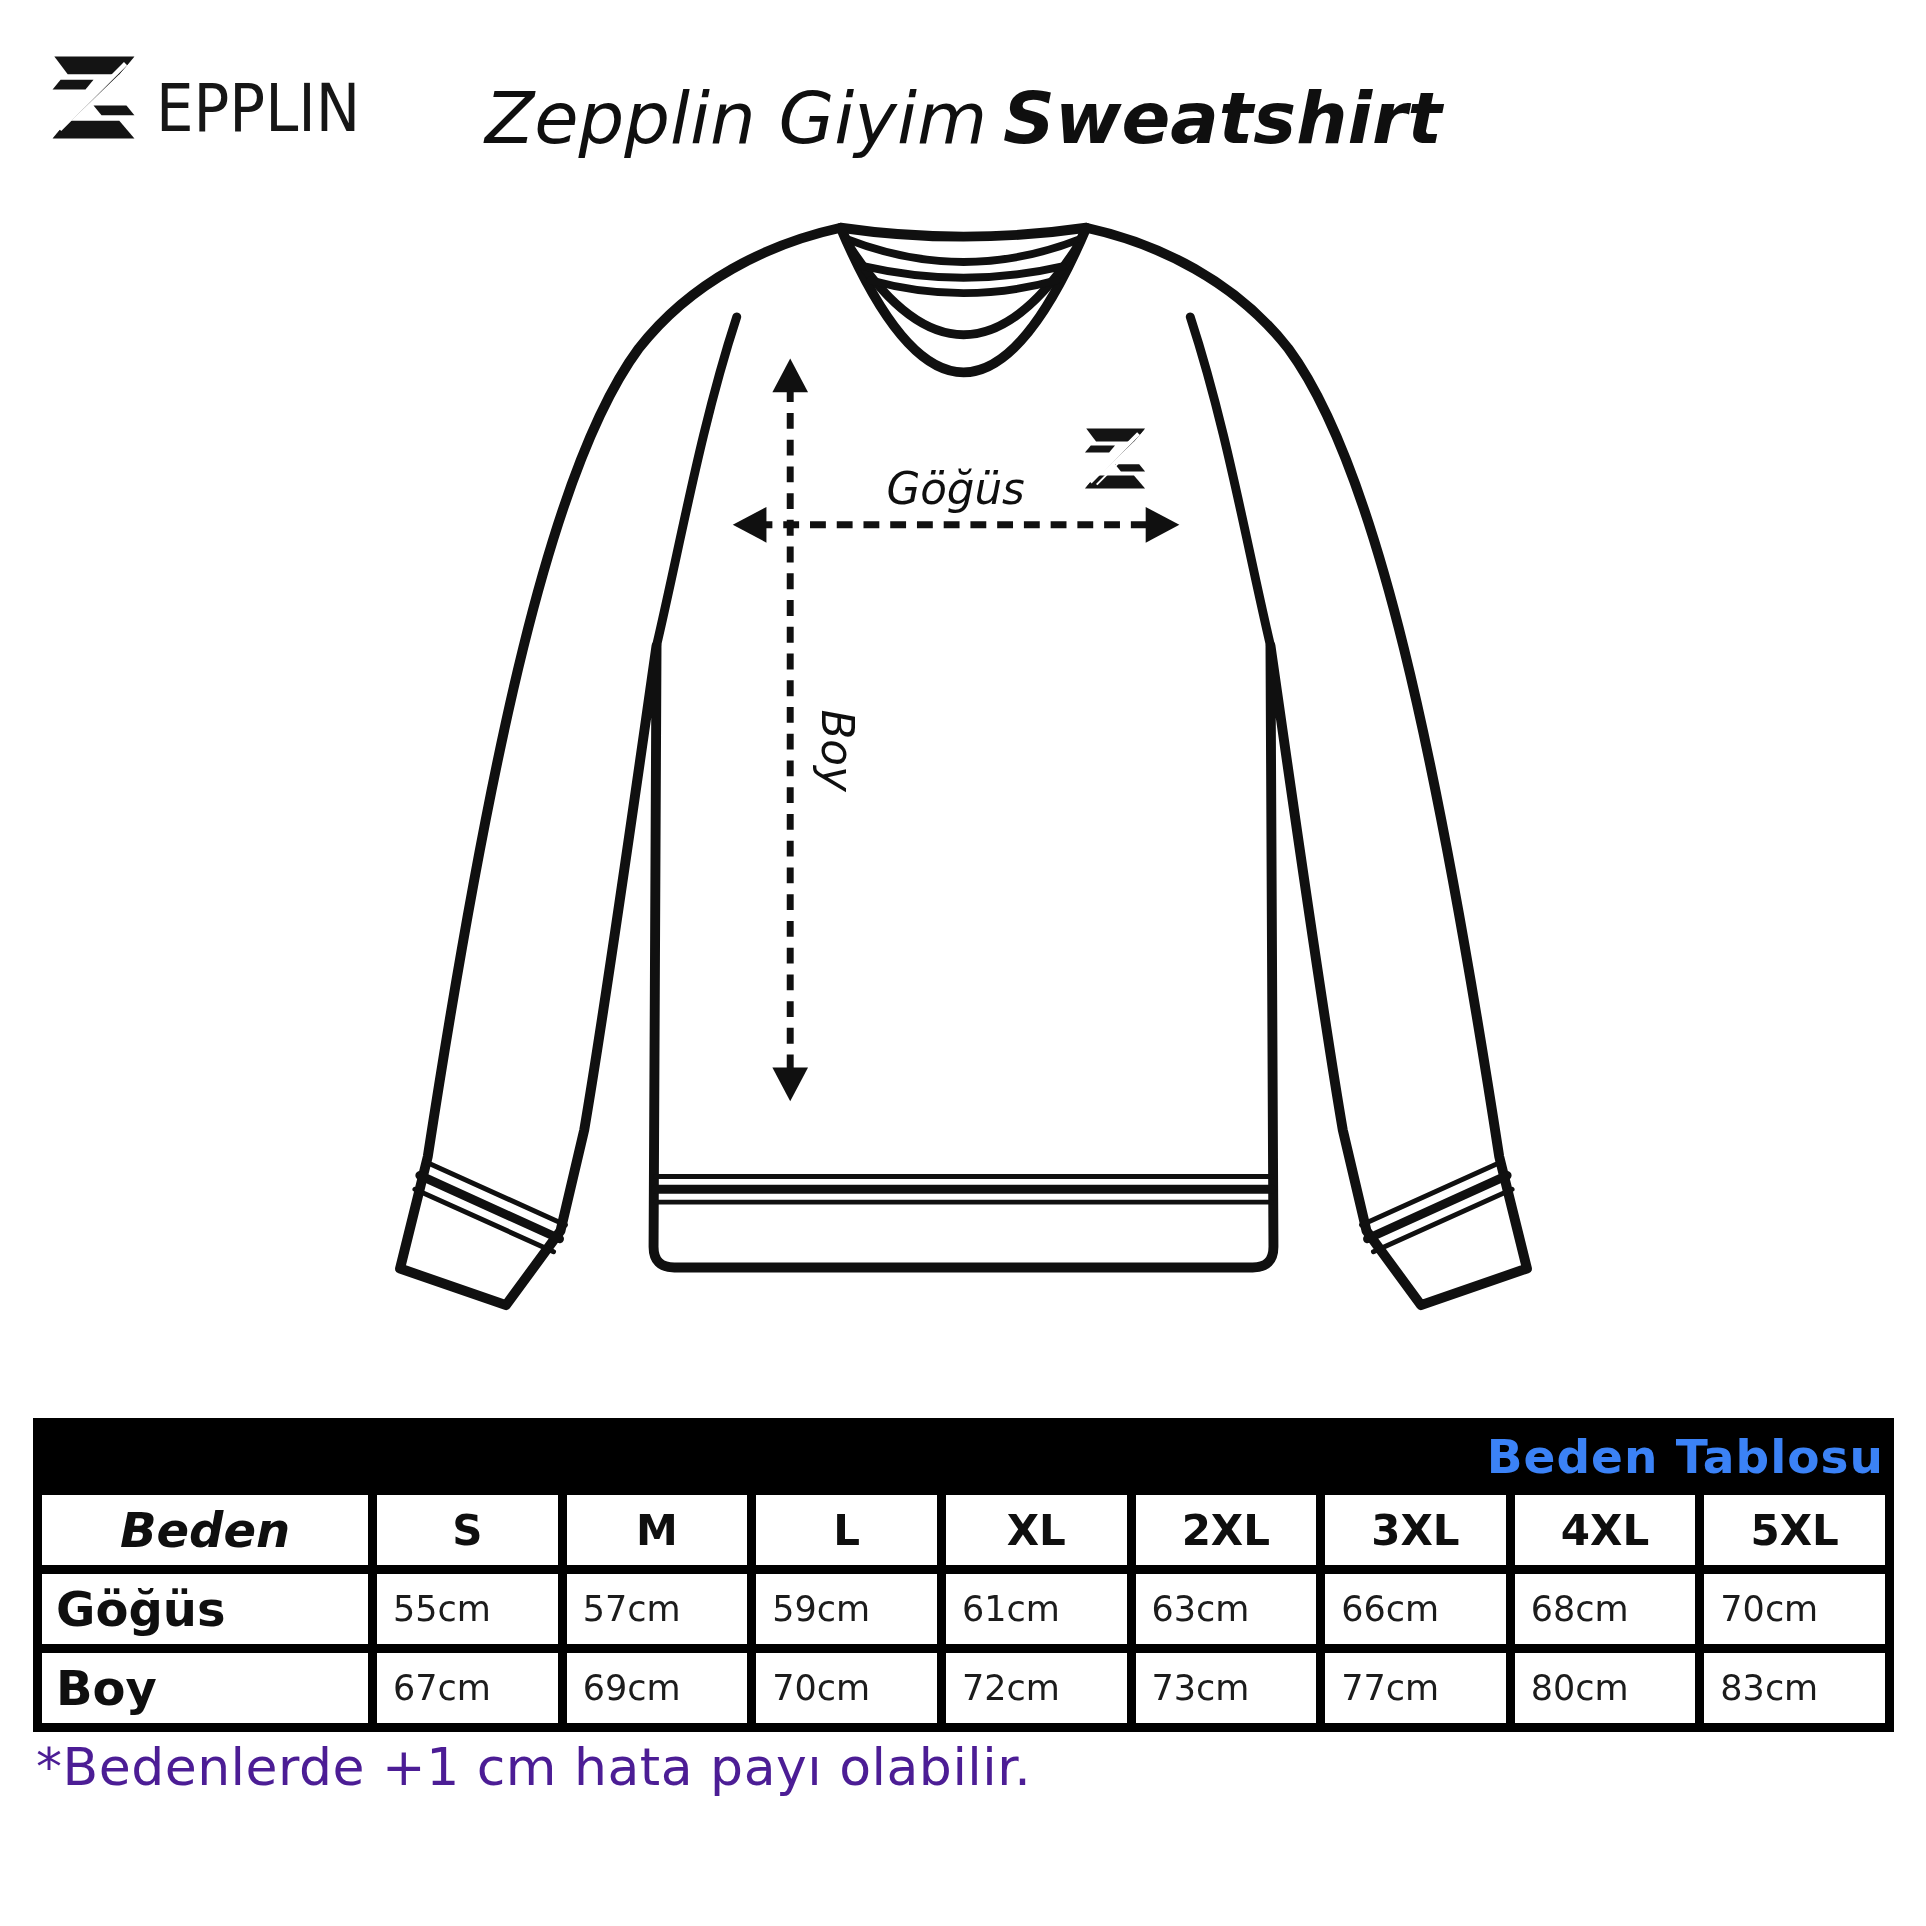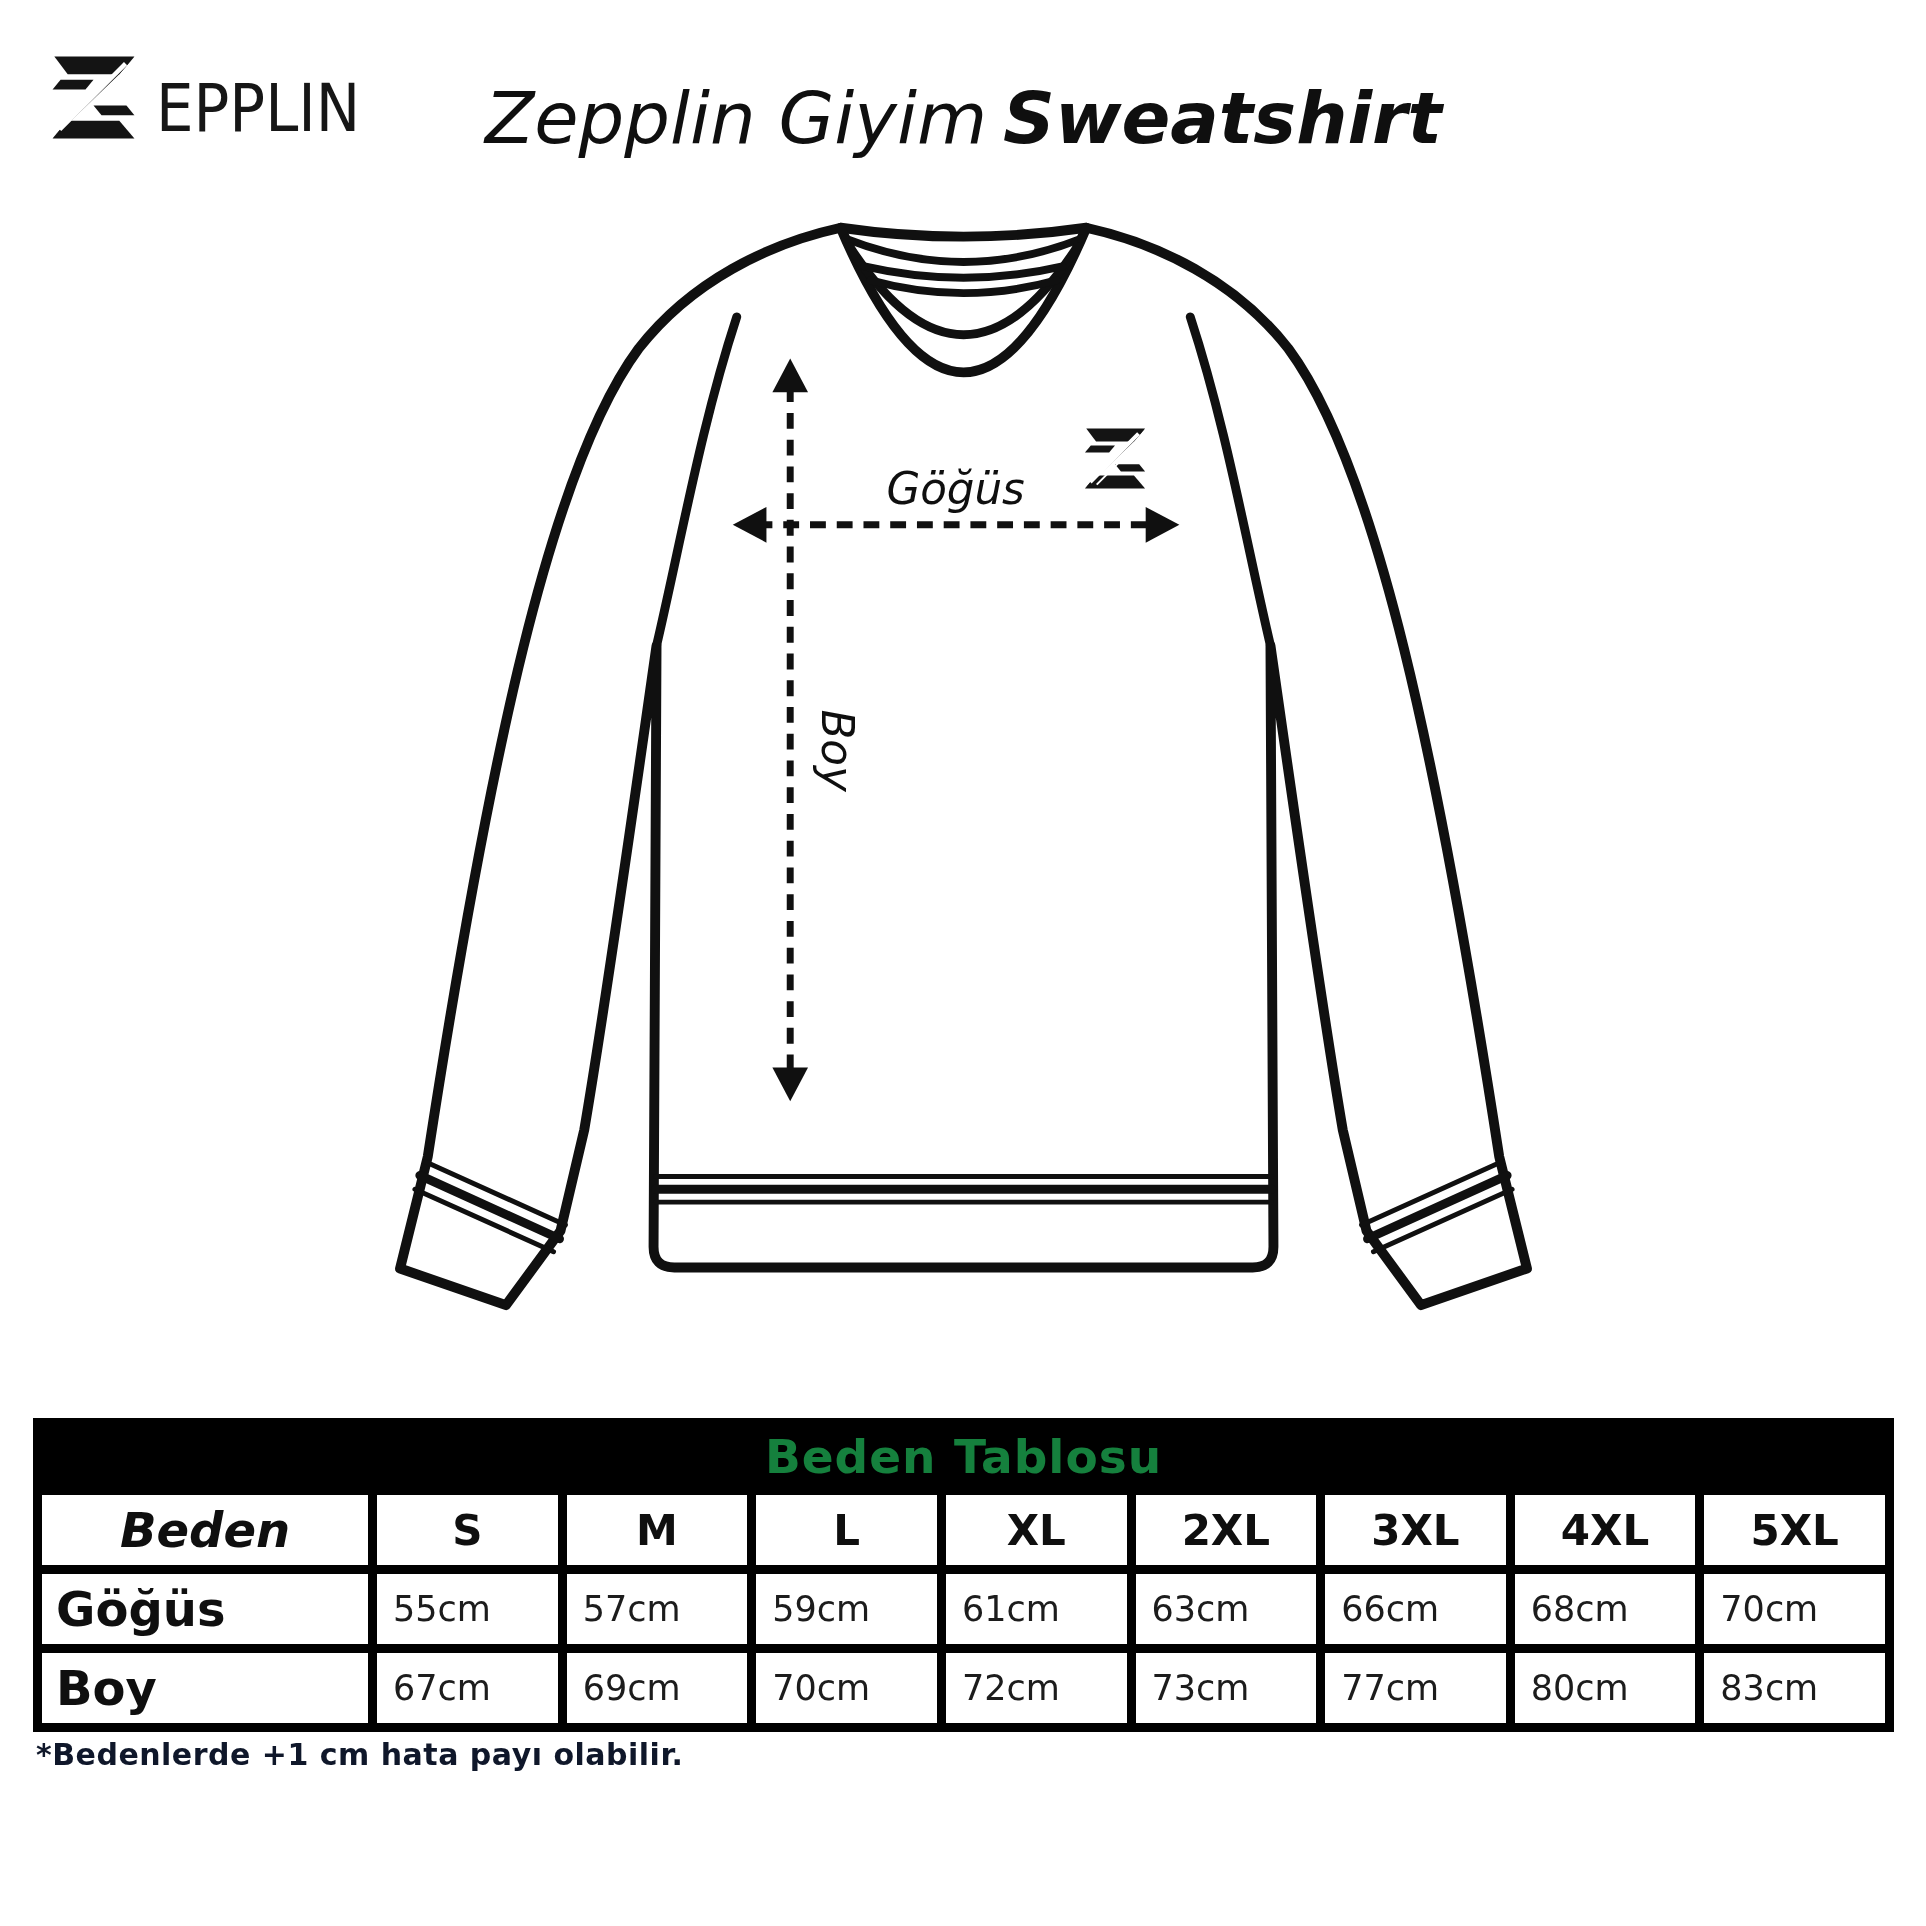--- a/index.html
+++ b/index.html
@@ -41,34 +41,34 @@
   table.size-table{
     position:absolute;left:33px;top:1418px;width:1861px;
     border-collapse:collapse;table-layout:fixed;
     background:#000;
   }
   .size-table th,.size-table td{
     border:9px solid #000;background:#fff;
     vertical-align:middle;overflow:hidden;white-space:nowrap;
   }
   .size-table .caption-cell{
-    background:#000;color:#15803d;border:9px solid #000;
-    height:57px;text-align:center;
+    background:#000;color:#3b82f6;border:9px solid #000;
+    height:57px;text-align:right;
     font-size:47px;font-weight:700;letter-spacing:1px;
   }
   .size-table .hdr-row th{height:68px;}
   .size-table .data-row td,.size-table .data-row th{height:68px;}
   .col-label-hd{font-size:48px;font-weight:700;text-align:center;font-style:italic;}
   .size-hd{font-size:42px;font-weight:700;text-align:center;}
   .row-label{font-size:48px;font-weight:700;text-align:left;padding-left:14px;}
   .val{font-size:35px;font-weight:400;text-align:left;padding-left:16px;color:#1c1c1c;}
 
   .footnote{
     position:absolute;left:36px;top:1737px;
-    font-size:30px;font-weight:700;color:#0f172a;letter-spacing:0.5px;
+    font-size:52px;font-weight:400;color:#4c1d95;letter-spacing:0.5px;
   }
 </style>
 </head>
 <body>
 
 <div class="canvas">
 
   <div class="brand">
     <svg class="zmark-svg" width="93" height="89" viewBox="0 0 100 100" aria-hidden="true">
       <g fill="#141414">

